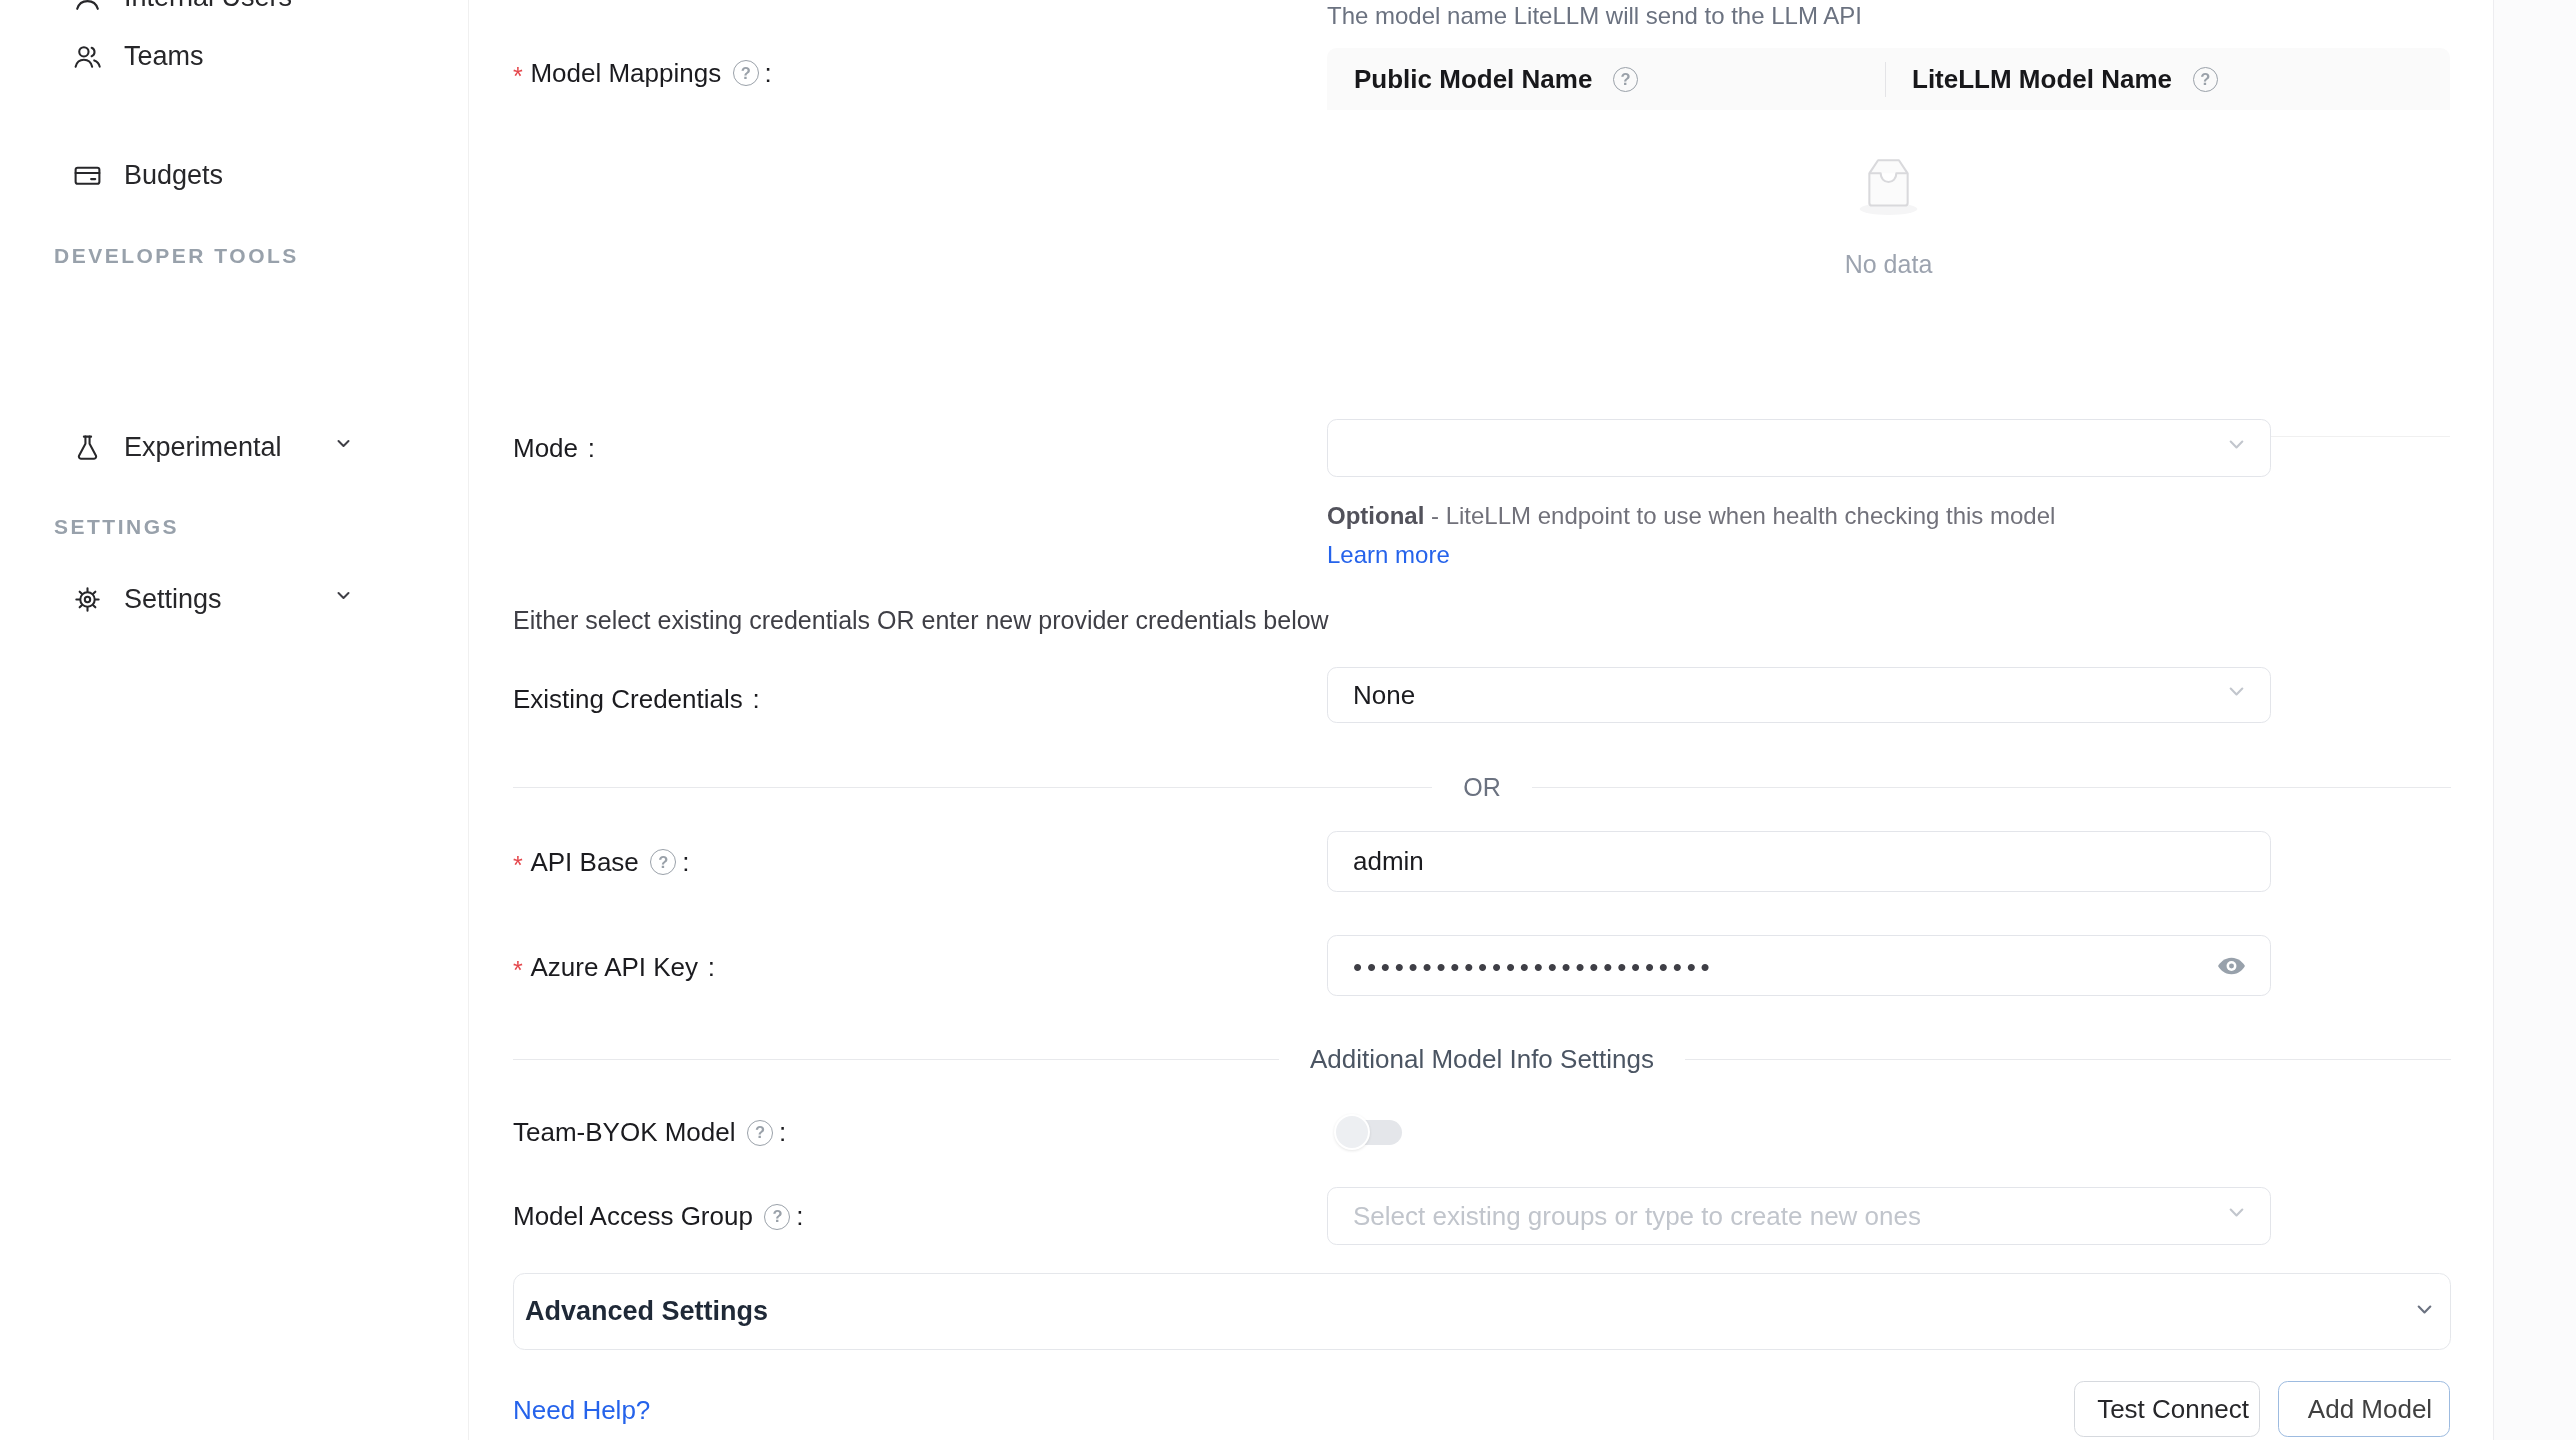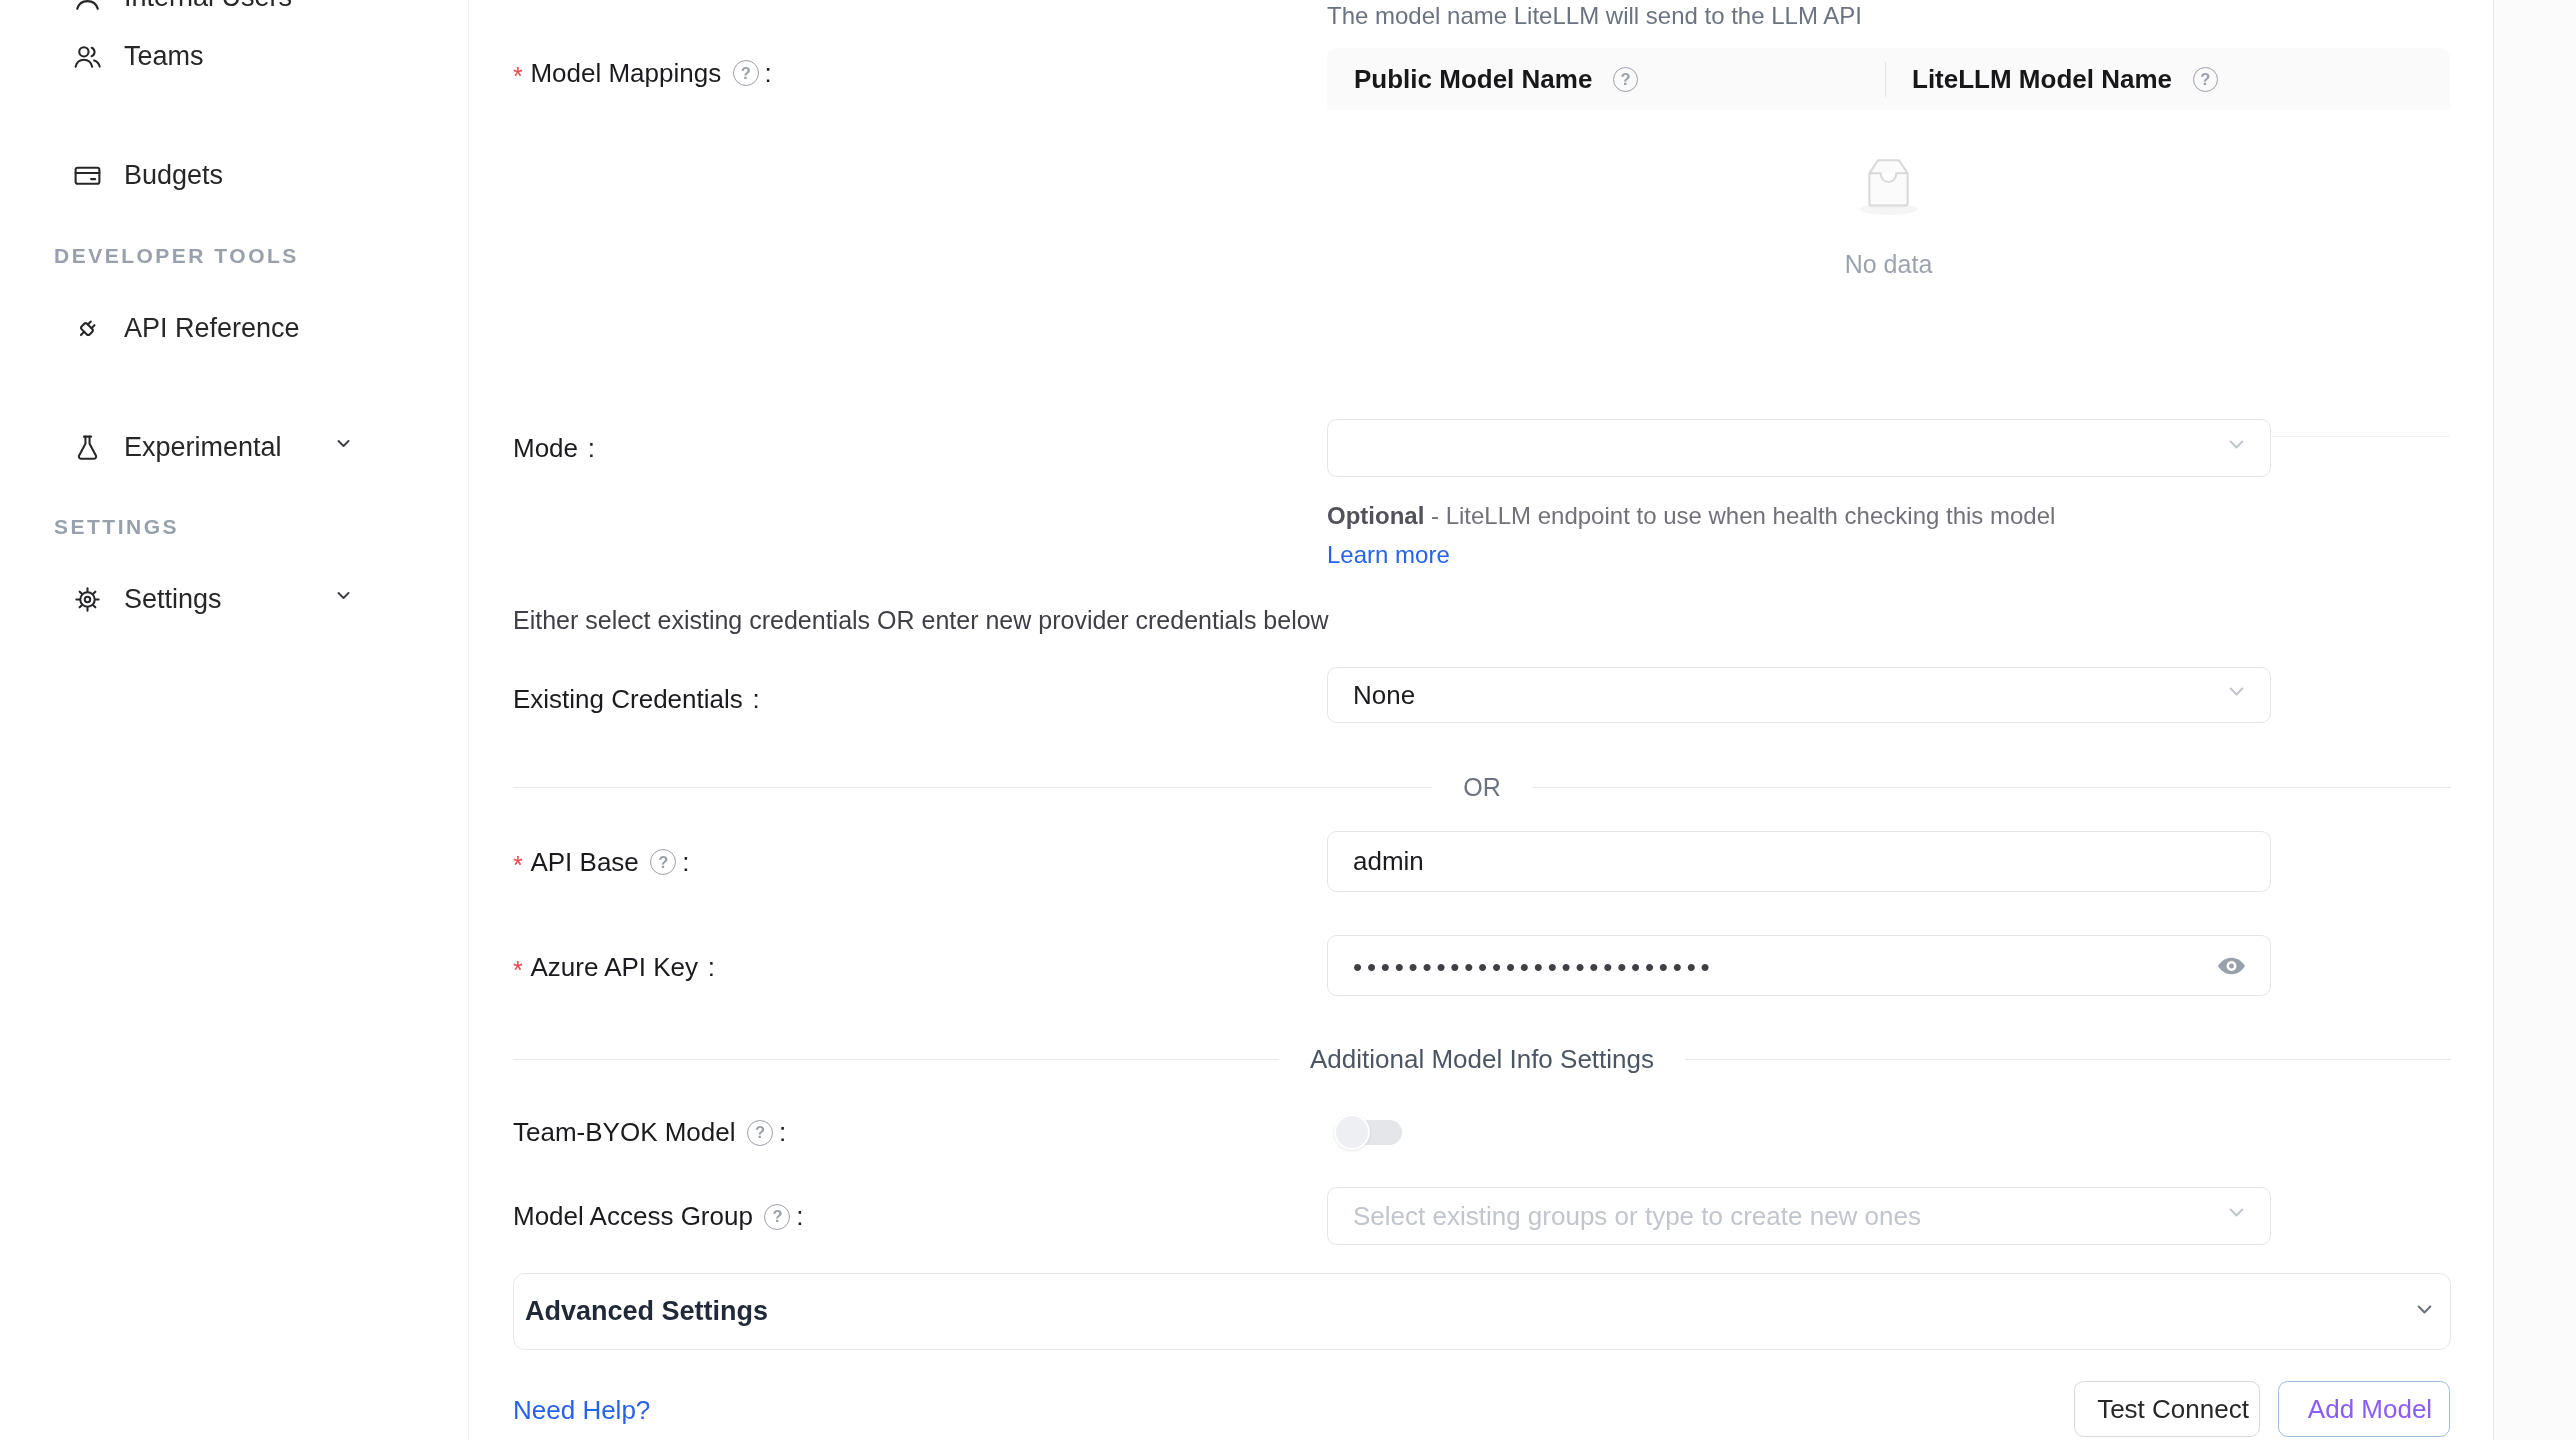--- a/index.html
+++ b/index.html
@@ -94,21 +94,21 @@
   .adv-panel .chev svg { width:29px; height:29px; stroke:#6b7280; stroke-width:2.2; fill:none; stroke-linecap:round; stroke-linejoin:round; }
   
   .need-help { position:absolute; left:513px; top:1395px; font-size:26px; color:#2563eb; text-decoration:none; cursor:pointer; }
   .btn {
     position:absolute; top:1381px; height:56px; border-radius:9.7px; background:#fff;
     display:flex; align-items:center; justify-content:center; font-size:26px; cursor:pointer;
     font-family:"Liberation Sans", sans-serif;
     padding-left:12px;
   }
   .btn-test { left:2074px; width:186px; border:1px solid #d6d9de; color:#27272a; }
-  .btn-add  { left:2278px; width:172px; border:1px solid #9dbbe0; color:#8b5cf6; font-weight:500; }
+  .btn-add  { left:2278px; width:172px; border:1px solid #9dbbe0; color:#404040; font-weight:500; }
 </style>
 </head>
 <body>
 
 <nav class="sidebar">
 
   <div class="nav-item" style="top:-33px;">
     <svg class="nav-ic" viewBox="0 0 30 30">
       <circle cx="15" cy="9.5" r="5"></circle>
         <path d="M5 26c1.5-5 5.5-7.5 10-7.5s8.5 2.5 10 7.5"></path>
@@ -131,29 +131,20 @@
     <svg class="nav-ic" viewBox="0 0 30 30">
       <rect x="3.5" y="7.5" width="23" height="15.5" rx="2"></rect>
       <path d="M3.5 12.5h23"></path>
         <path d="M18.5 18.5h4"></path>
     </svg>
     <span>Budgets</span>
   </div>
 
   <div class="nav-section" style="top:244px;">DEVELOPER TOOLS</div>
 
-  <div class="nav-item" style="top:298px;">
-    <svg class="nav-ic" viewBox="0 0 30 30">
-      <g transform="rotate(45 15 15)">
-        <rect x="9.5" y="12" width="11" height="7.5" rx="2.2"></rect>
-        <path d="M12.5 8v4 M17.5 8v4 M15 19.5v4.5"></path>
-      </g>
-    </svg>
-    <span>API Reference</span>
-  </div>
 
 
   <div class="nav-item" style="top:417px;">
     <svg class="nav-ic" viewBox="0 0 30 30">
       <path d="M11.5 4.5h7"></path>
       <path d="M13 4.5v6.8L6.8 23a2 2 0 0 0 1.8 2.8h12.8a2 2 0 0 0 1.8-2.8L17 11.3V4.5"></path>
     </svg>
     <span>Experimental</span>
     <span class="nav-chevron">
       <svg viewBox="0 0 30 30">

